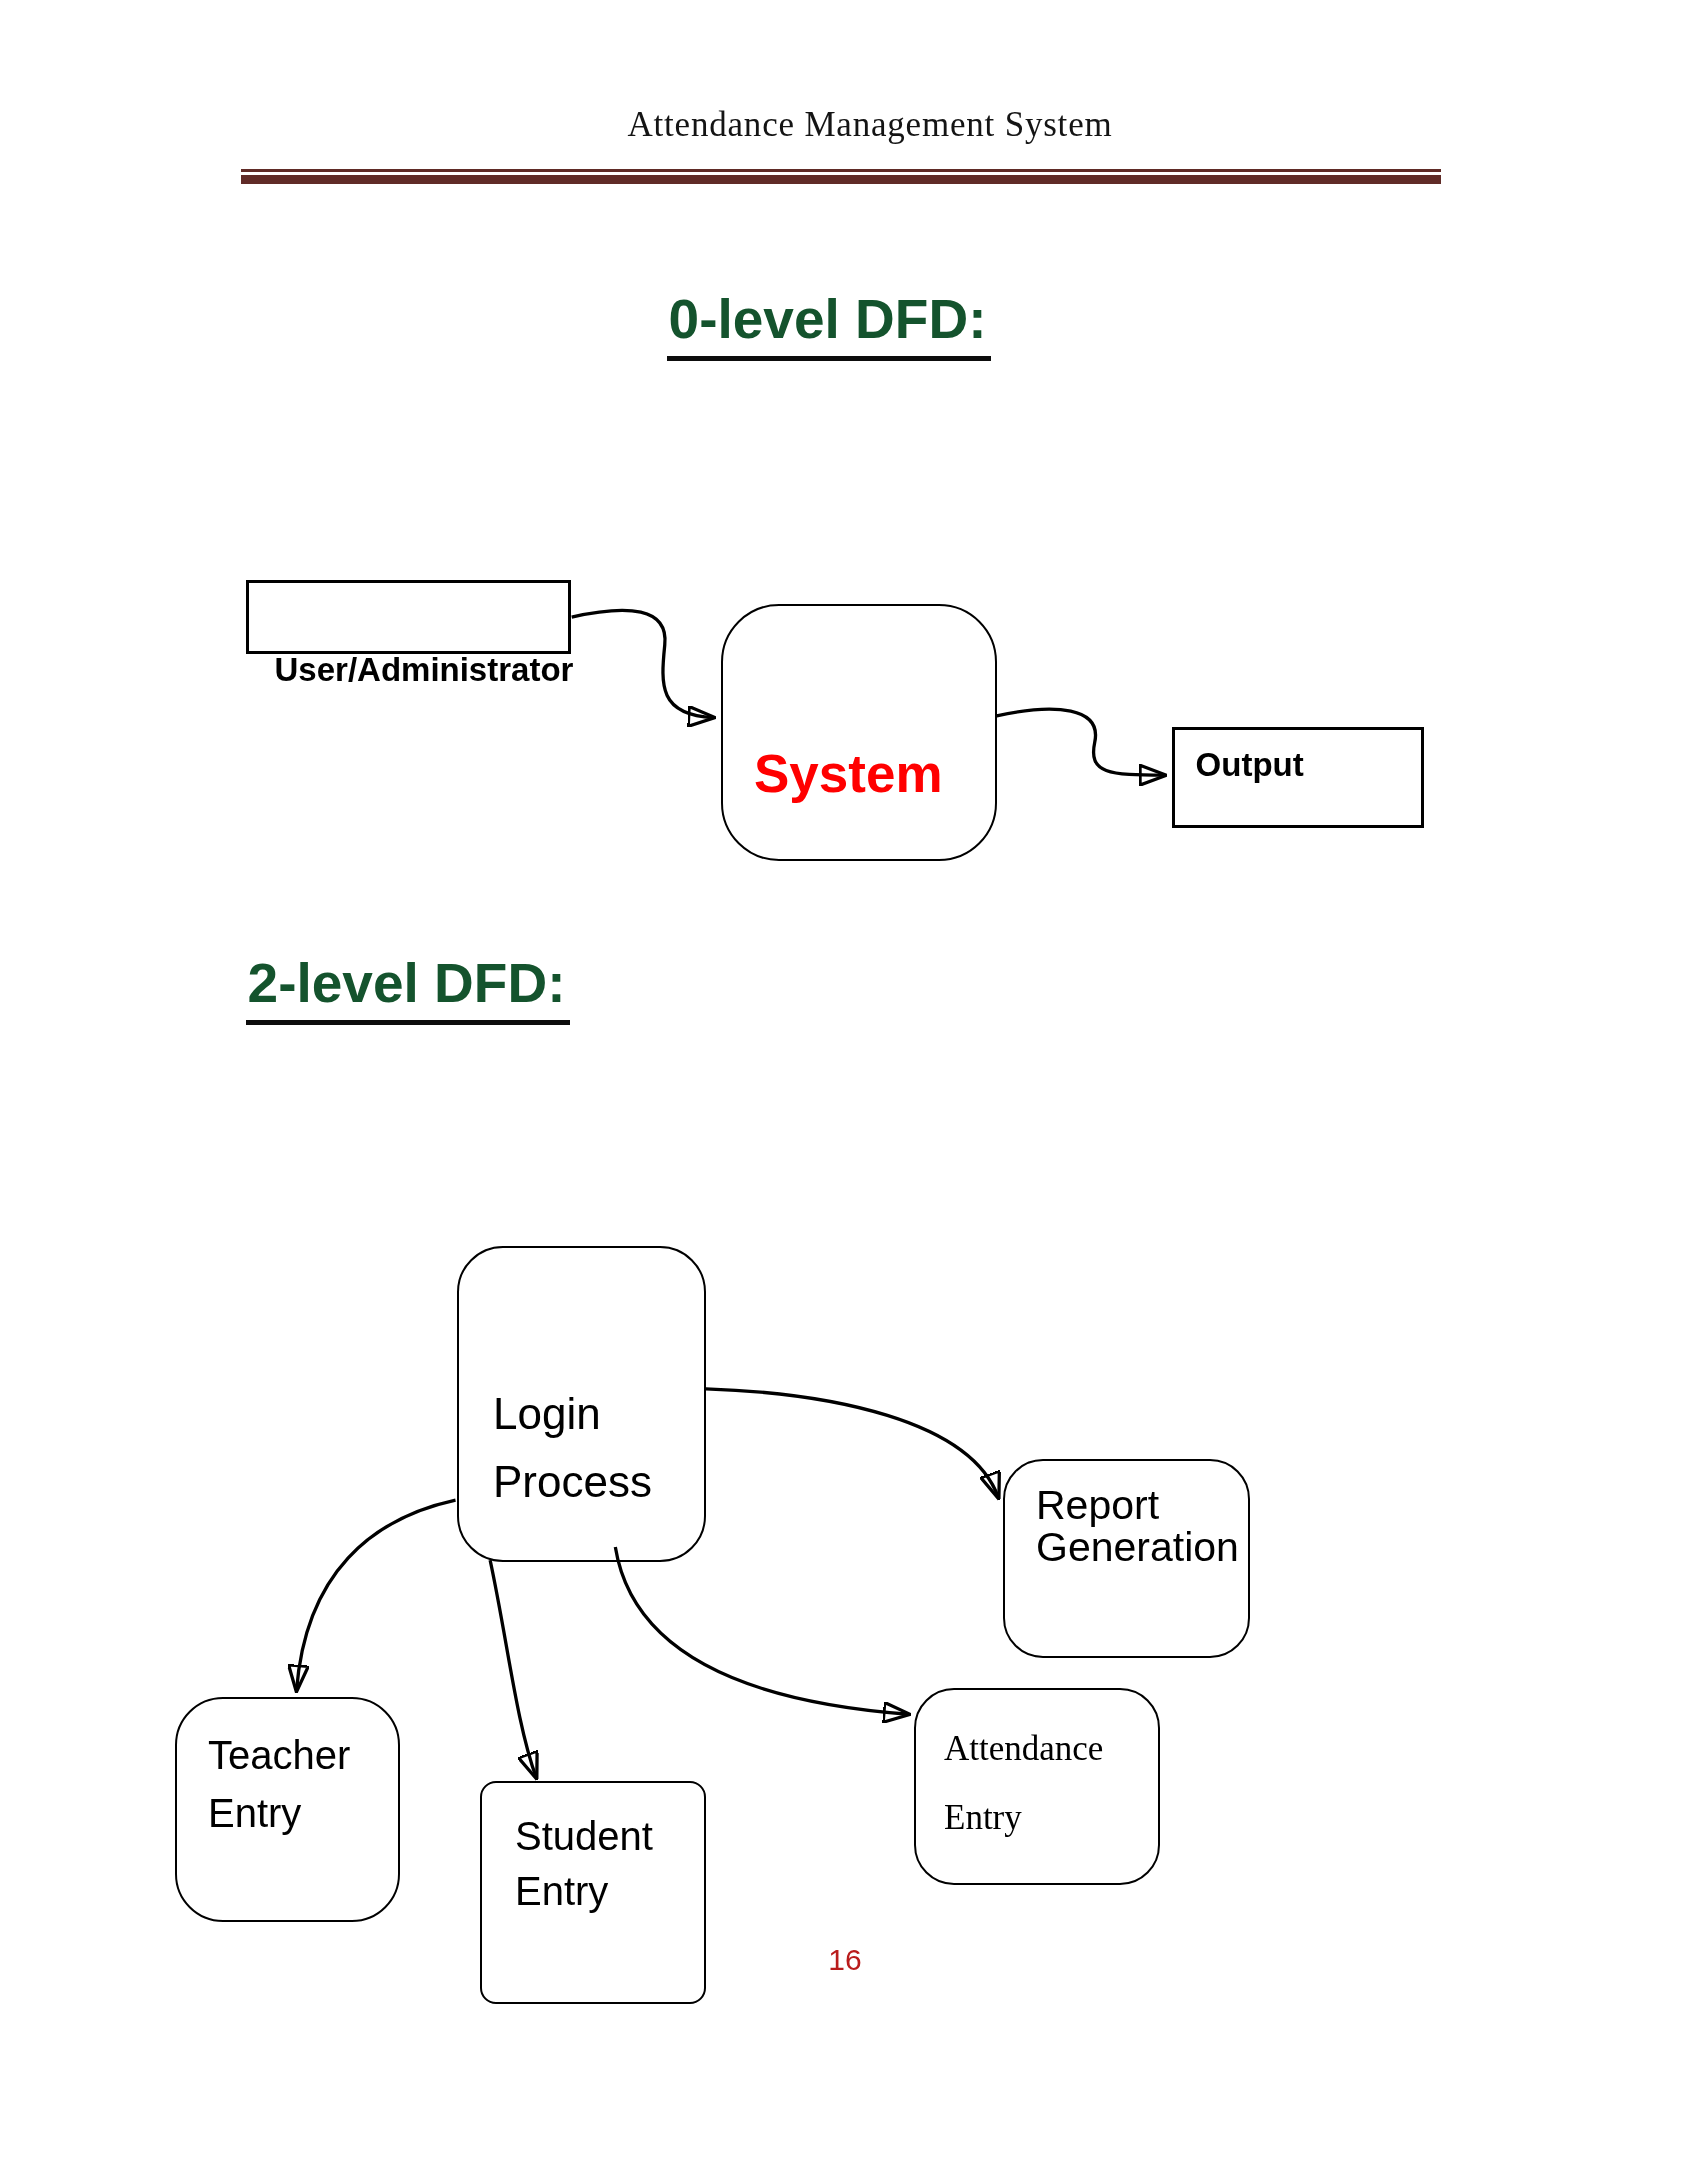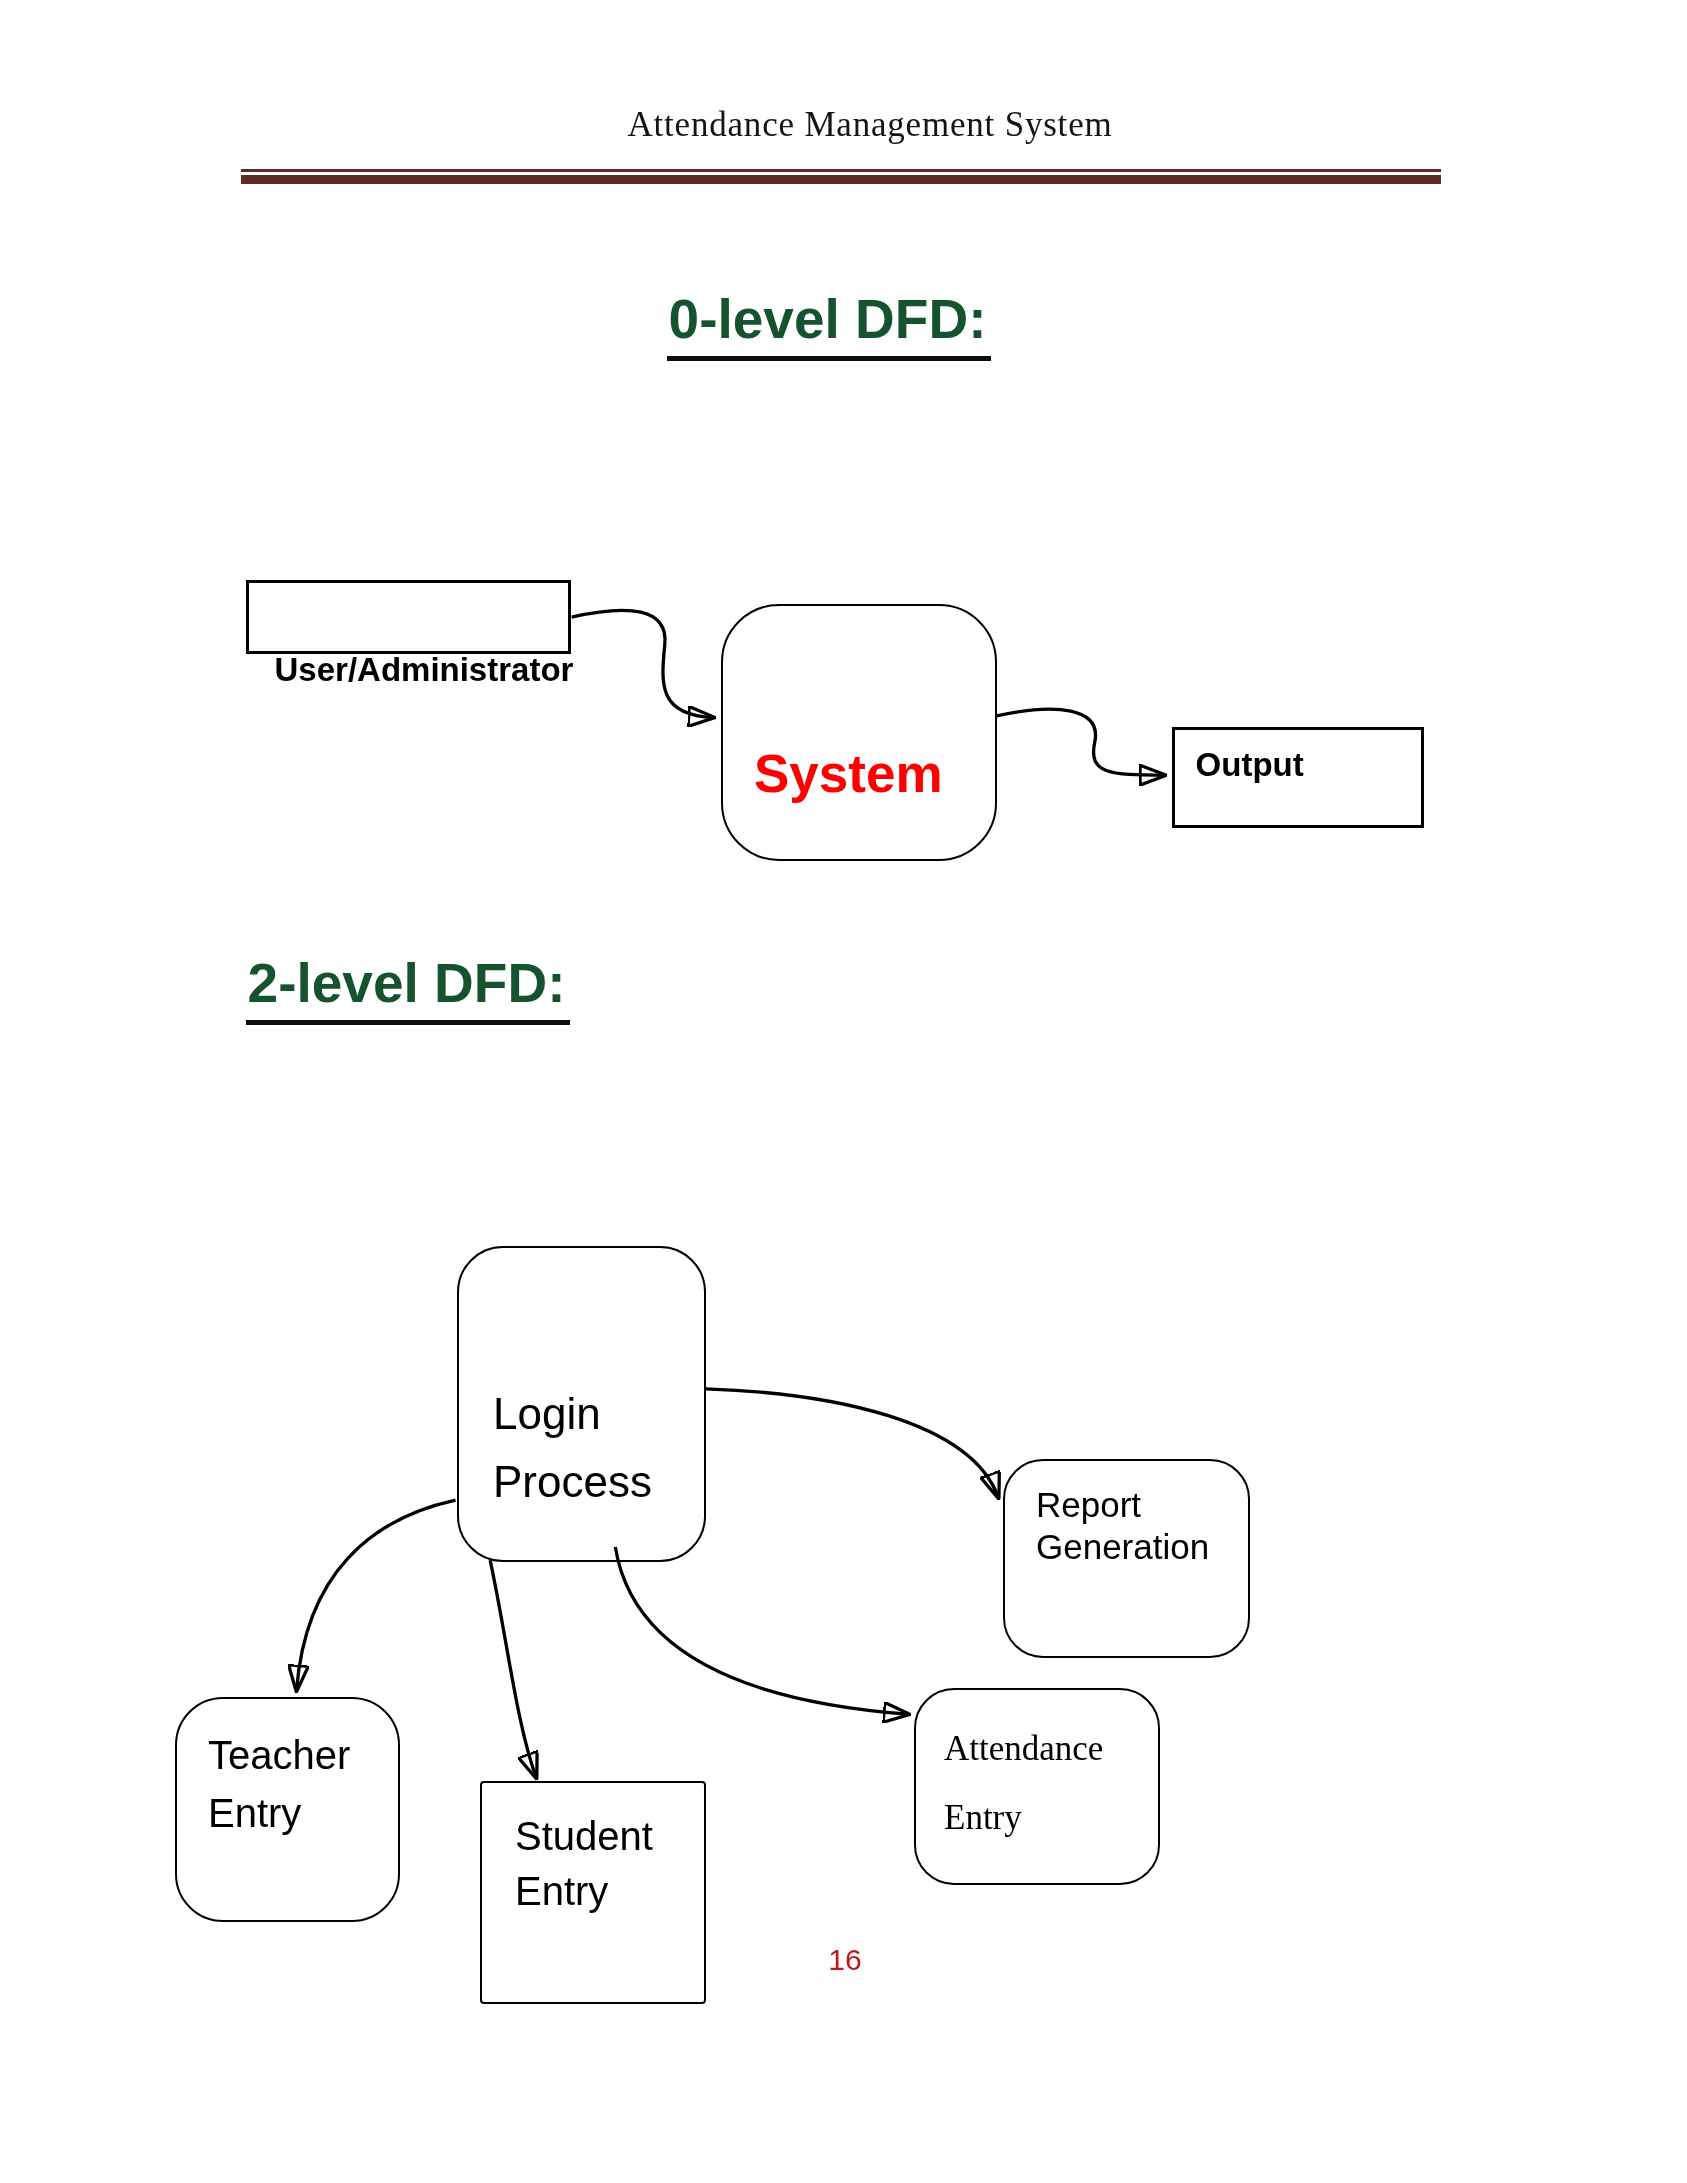--- a/index.html
+++ b/index.html
@@ -49,26 +49,26 @@
   .n-system{left:721px;top:604px;width:276px;height:257px;border-radius:58px;}
   .n-system .lbl{left:31px;top:137px;font-weight:700;font-size:53px;color:var(--system-red,#ff0000);}
 
   .n-output{left:1172px;top:727px;width:252px;height:101px;}
   .n-output .lbl{left:20.6px;top:15.7px;font-weight:700;font-size:33px;}
 
   .n-login{left:457px;top:1246px;width:249px;height:316px;border-radius:46px;}
   .n-login .lbl{left:34px;top:132px;font-size:44px;line-height:68px;font-weight:400;}
 
   .n-report{left:1003px;top:1459px;width:247px;height:199px;border-radius:40px;}
-  .n-report .lbl{left:31px;top:23px;font-size:35px;line-height:42px;font-weight:400;}
+  .n-report .lbl{left:31px;top:23px;font-size:41px;line-height:42px;font-weight:400;}
 
   .n-teacher{left:175px;top:1697px;width:225px;height:225px;border-radius:48px;}
   .n-teacher .lbl{left:31px;top:27px;font-size:40px;line-height:58px;font-weight:400;}
 
-  .n-student{left:480px;top:1781px;width:226px;height:223px;border-radius:4px;}
+  .n-student{left:480px;top:1781px;width:226px;height:223px;border-radius:16px;}
   .n-student .lbl{left:33px;top:25.5px;font-size:40px;line-height:55px;font-weight:400;}
 
   .n-attend{left:914px;top:1688px;width:246px;height:197px;border-radius:40px;}
   .n-attend .lbl{left:28px;top:24px;font-size:35px;line-height:69px;font-weight:400;font-family:Liberation Serif, serif;}
 
   .page-number{
     position:absolute;left:804px;top:1943px;width:82px;
     text-align:center;font-size:30px;color:#b91c1c;
   }
   svg.arrows{position:absolute;left:0;top:0;pointer-events:none;}

